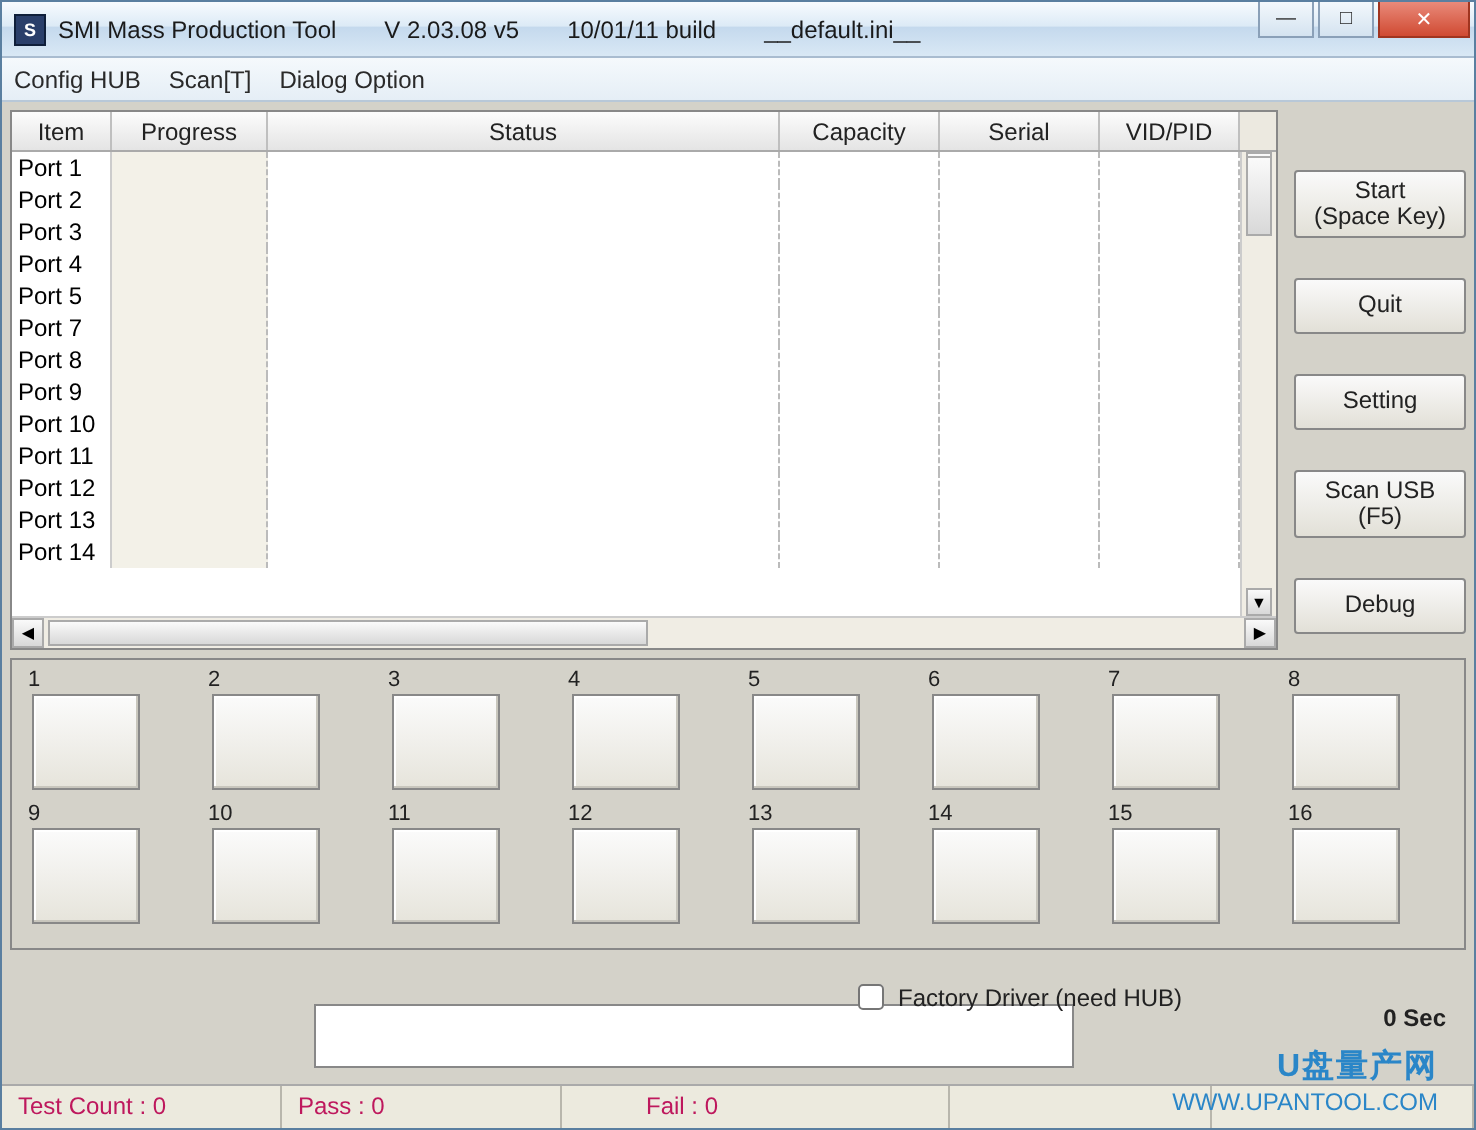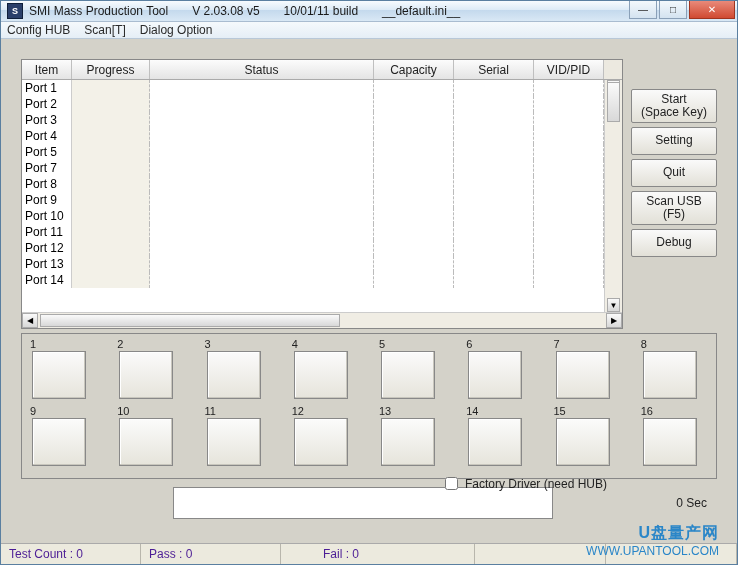--- a/index.html
+++ b/index.html
@@ -62,21 +62,21 @@
     padding-left: 6px;
     gap: 14px;
     color: #2a2a2a;
   }
   .menubar span { cursor: default; }
   .client {
     flex: 1;
     background: #d4d2c9;
     display: flex;
     flex-direction: column;
-    padding: 20px;
+    padding: 4px;
     gap: 4px;
   }
   .top-area {
     display: flex;
     gap: 8px;
     height: 270px;
   }
   .grid-wrap {
     flex: 1;
     border: 1px solid #888;
@@ -155,21 +155,21 @@
     border-top: 1px solid #ccc;
     display:flex; align-items:center;
   }
   .hscroll .arr{width:16px;height:100%;background:linear-gradient(#fafafa,#d8d8d8);border:1px solid #aaa;display:flex;align-items:center;justify-content:center;font-size:8px;}
   .hscroll .track{flex:1;position:relative;height:100%;}
   .hscroll .thumb{position:absolute;left:2px;top:1px;bottom:1px;width:300px;background:linear-gradient(#fafafa,#d8d8d8);border:1px solid #aaa;}
   .side-btns {
     width: 86px;
     display: flex;
     flex-direction: column;
-    gap: 4px;
+    gap: 20px;
     padding-top: 30px;
   }
   .btn {
     height: 34px;
     background: linear-gradient(#fafafa,#e2e0d7);
     border: 1px solid #888;
     border-radius: 2px;
     display:flex;flex-direction:column;align-items:center;justify-content:center;
     font-size: 12px;
     color:#222;
@@ -216,40 +216,41 @@
     height: 32px;
     background: #fff;
     border: 1px solid #888;
   }
   .sec-label {
     margin-left: auto;
     margin-right: 8px;
     font-size: 12px;
     color:#222;
     align-self: center;
+    font-weight: bold;
   }
   .checkbox-row {
     position: absolute;
     left: 420px;
     bottom: 30px;
     display:flex;align-items:center;gap:4px;
     font-size:12px;color:#222;
   }
   .checkbox-row input{width:13px;height:13px;}
   .statusbar {
     height: 22px;
     background: #eceade;
     border-top: 1px solid #aaa;
     display: flex;
   }
   .status-cell {
     border-right: 1px solid #b8b6ac;
     padding: 3px 8px;
     font-size: 12px;
-    color: #4c1d95;
+    color: #be185d;
     min-width: 140px;
   }
   .status-cell.wide{min-width:160px;margin-left:34px;}
   .status-cell.flex{flex:1;min-width:60px;}
   .watermark {
     position:absolute;
     right: 18px;
     bottom: 6px;
     text-align:right;
     pointer-events:none;
@@ -416,22 +417,22 @@
             </div>
           <div class="arr">▶</div>
         </div>
       </div>
 
       <div class="side-btns">
         <div class="btn">
           <span>Start</span>
           <span>(Space Key)</span>
         </div>
+        <div class="btn small">Quit</div>
         <div class="btn small">Setting</div>
-        <div class="btn small">Quit</div>
         <div class="btn">
           <span>Scan USB</span>
           <span>(F5)</span>
         </div>
         <div class="btn small">Debug</div>
       </div>
     </div>
 
     <div class="slots-area">
       <div class="slot-row" id="slot-row-1">

